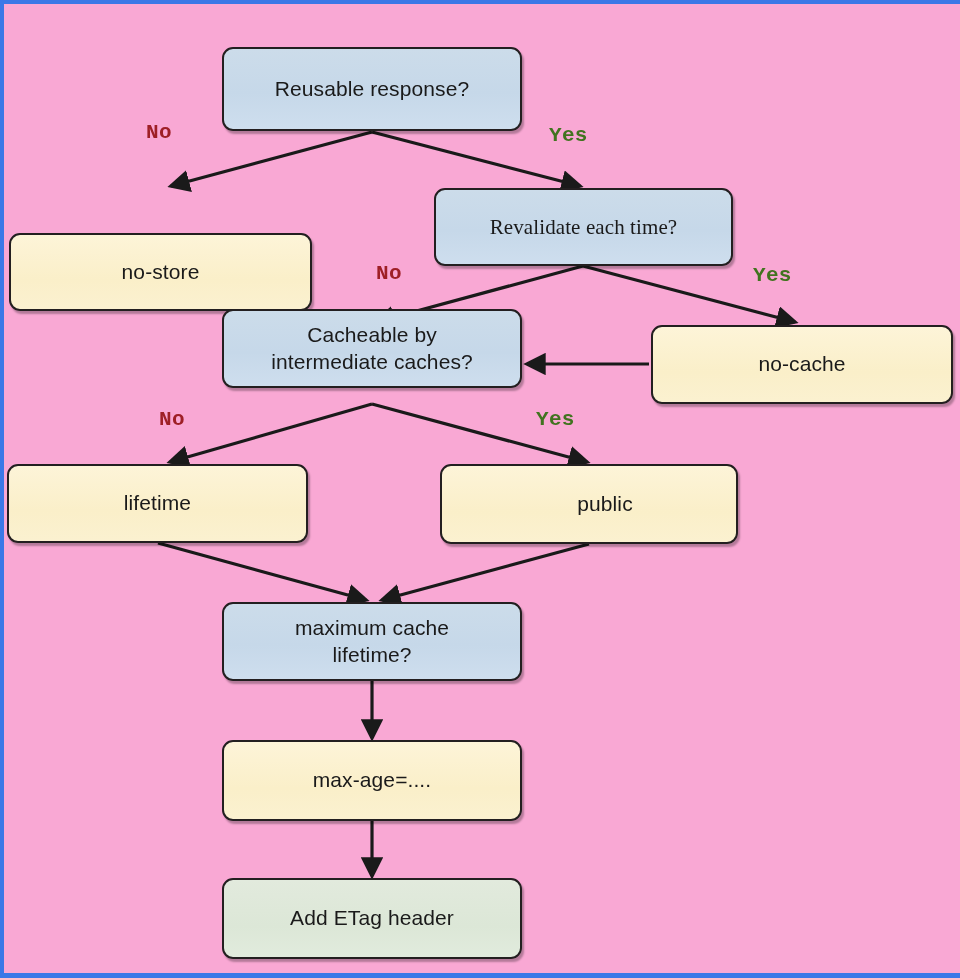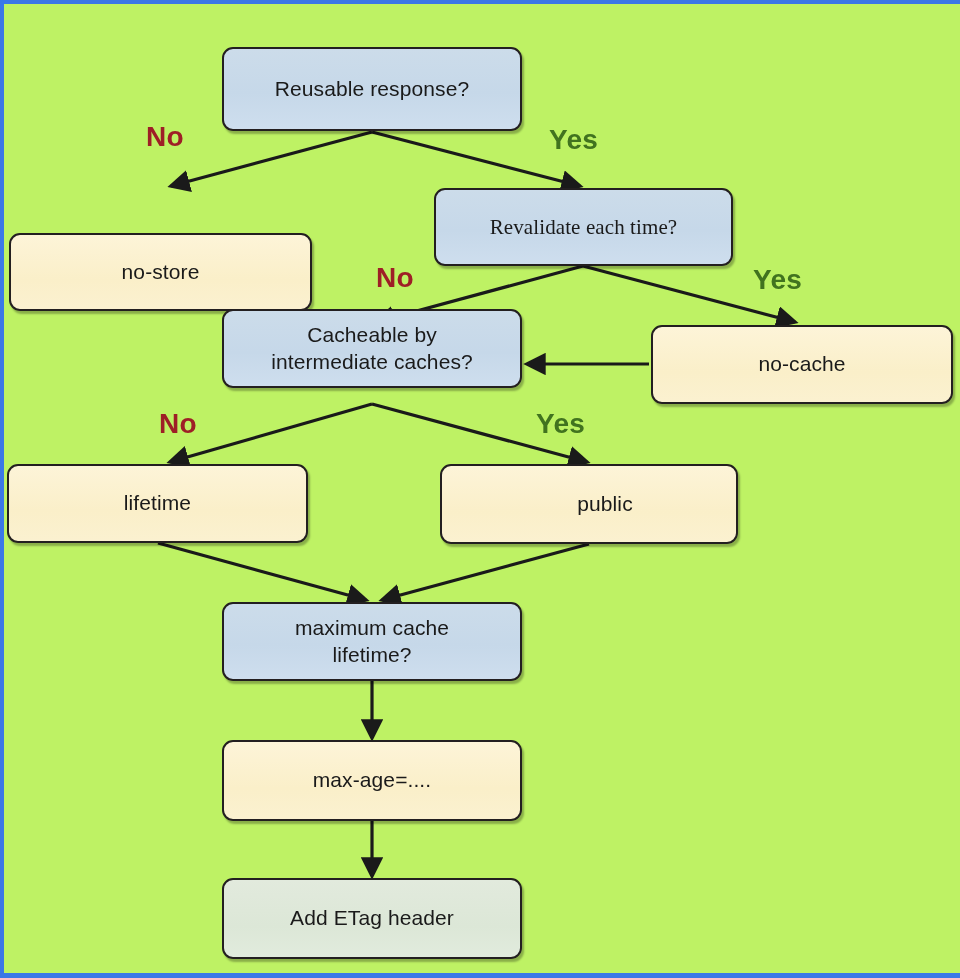--- a/index.html
+++ b/index.html
@@ -7,21 +7,21 @@
     padding: 0;
     background: #ffffff;
   }
   body {
     font-family: "Liberation Sans", sans-serif;
   }
   #canvas {
     position: relative;
     width: 960px;
     height: 978px;
-    background: #bef264;
+    background: #f9a8d4;
     overflow: hidden;
   }
   
   #frame-left, #frame-top, #frame-bottom {
     position: absolute;
     background: #3b78e7;
   }
   #frame-left   { left: 0; top: 0; width: 4px; height: 978px; }
   #frame-top    { left: 0; top: 0; width: 960px; height: 4px; }
   #frame-bottom { left: 0; bottom: 0; width: 960px; height: 5px; }
@@ -56,23 +56,24 @@
   }
   .node.terminal {
     background: linear-gradient(180deg, #e2eadd 0%, #dce7d7 60%, #e1ebdd 100%);
   }
   .node .node-label {
     display: block;
     white-space: pre-line;
   }
   .edge-label {
     position: absolute;
-    font-size: 28px;
+    font-size: 21px;
     font-weight: bold;
     letter-spacing: 0.3px;
+    font-family: Liberation Mono, monospace;
   }
   .edge-label.no  { color: #9e1f26; }
   .edge-label.yes { color: #41731f; }
 </style>
 </head>
 <body>
 
 <div id="canvas">
 
   <svg id="diagram-svg" viewBox="0 0 960 978" xmlns="http://www.w3.org/2000/svg">

